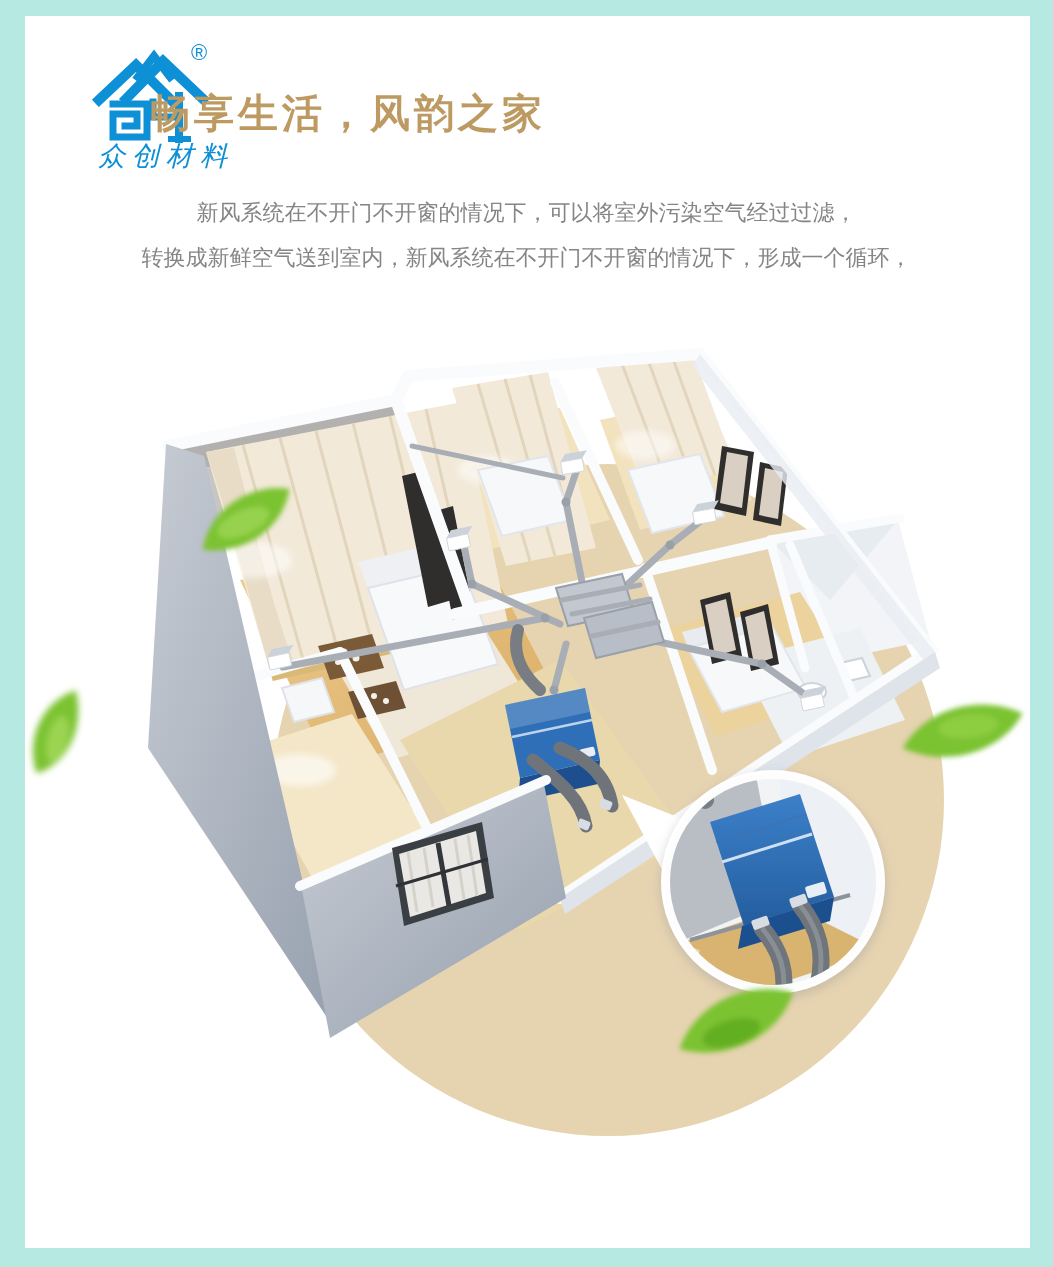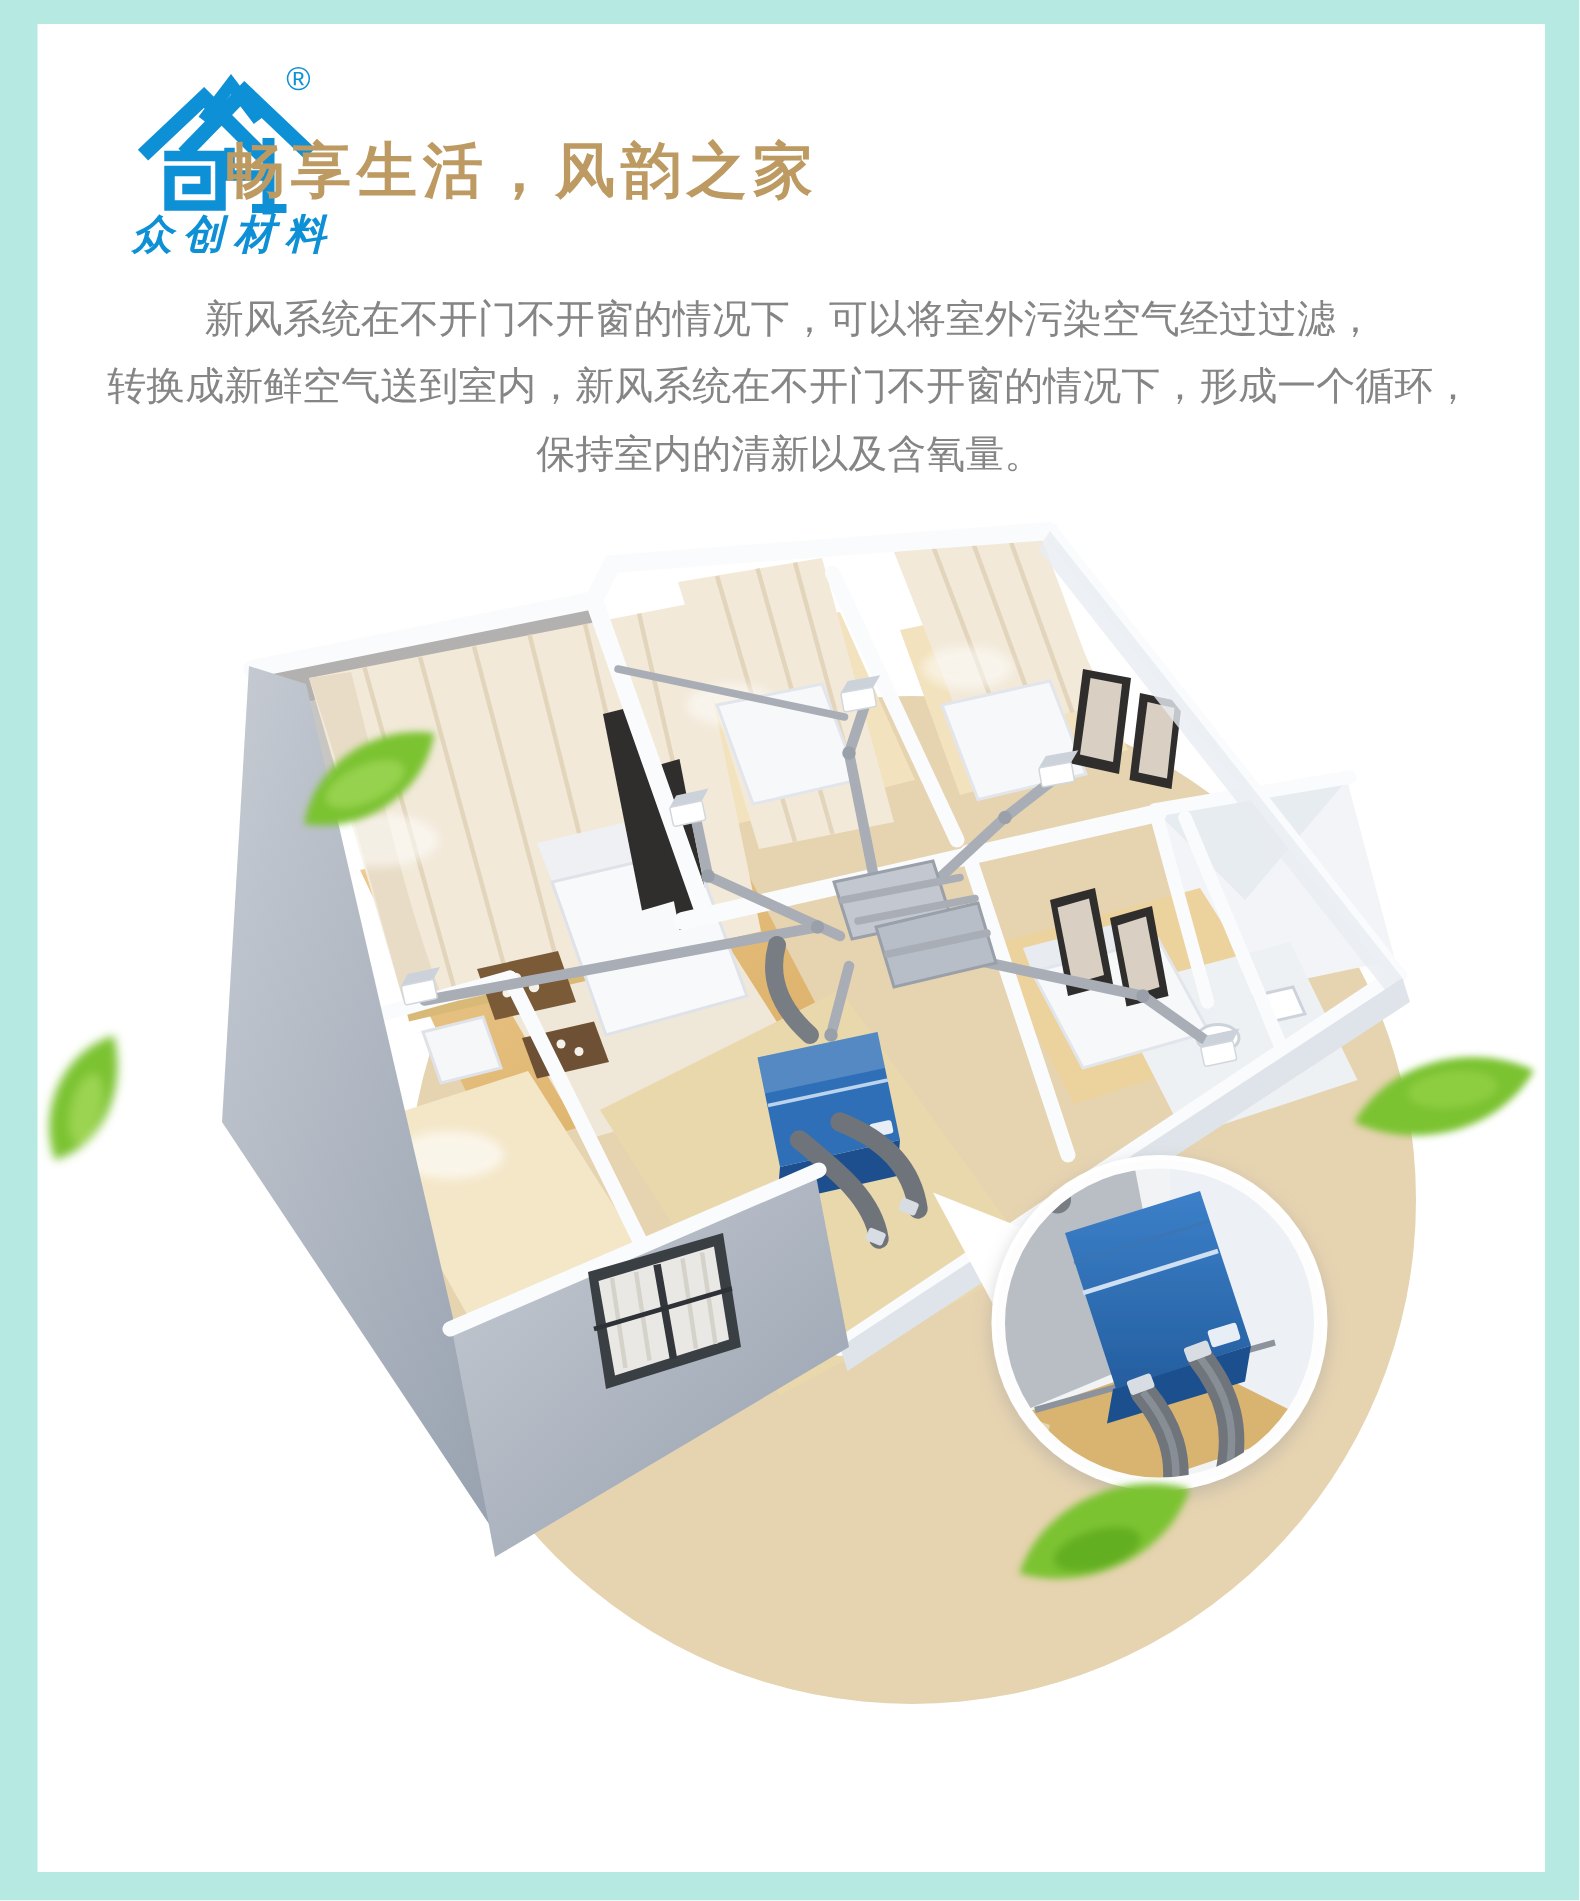--- a/index.html
+++ b/index.html
@@ -1,27 +1,27 @@
 <!DOCTYPE html>
 <html><head>
 <meta charset="utf-8">
 <style>
   html,body{margin:0;padding:0;}
   body{width:1053px;height:1267px;font-family:"Liberation Sans","DejaVu Sans",sans-serif;}
   .page{position:relative;width:1053px;height:1267px;background:#b5e9e1;overflow:hidden;}
   .panel{position:absolute;left:25px;top:16px;right:23px;bottom:19px;background:#ffffff;}
   .logo-block{position:absolute;left:86px;top:42px;width:160px;height:136px;}
   .logo-glyph{position:absolute;left:0;top:0;}
-  .brand-name{position:absolute;left:2px;top:96px;width:158px;color:#0e90d7;
-    font-size:27px;font-weight:bold;font-style:italic;letter-spacing:7px;white-space:nowrap;
+  .brand-name{position:absolute;left:12px;top:96px;width:158px;color:#0e90d7;
+    font-size:27px;font-weight:normal;font-style:italic;letter-spacing:7px;white-space:nowrap;
     font-family:"Liberation Serif","DejaVu Serif",serif;}
   .hero-title{position:absolute;left:0;right:0;top:86px;margin:0;text-align:left;
     padding-left:150px;color:#bd9a62;font-size:40px;font-weight:bold;letter-spacing:4px;white-space:nowrap;}
   .intro{position:absolute;left:0;right:0;top:190px;margin:0;text-align:center;
-    color:#858585;font-size:26px;line-height:45px;}
+    color:#858585;font-size:22px;line-height:45px;}
   .intro span{display:block;}
   .illu{position:absolute;left:0;top:0;width:1053px;height:1267px;pointer-events:none;}
 </style>
 </head>
 <body>
 
 <div class="page">
   <div class="panel"></div>
 
   <svg class="illu" viewBox="0 0 1053 1267">
@@ -291,15 +291,14 @@
       <text x="113" y="18" font-size="22" fill="#0e90d7" text-anchor="middle" font-family="Liberation Sans, sans-serif">®</text>
     </svg>
     <div class="brand-name">众创材料</div>
   </div>
 
   <h1 class="hero-title">畅享生活，风韵之家</h1>
 
   <p class="intro">
     <span>新风系统在不开门不开窗的情况下，可以将室外污染空气经过过滤，</span>
     <span>转换成新鲜空气送到室内，新风系统在不开门不开窗的情况下，形成一个循环，</span>
-    <span>保持室内的清新以及含氧量。</span>
   </p>
 </div>
 
 </body></html>

